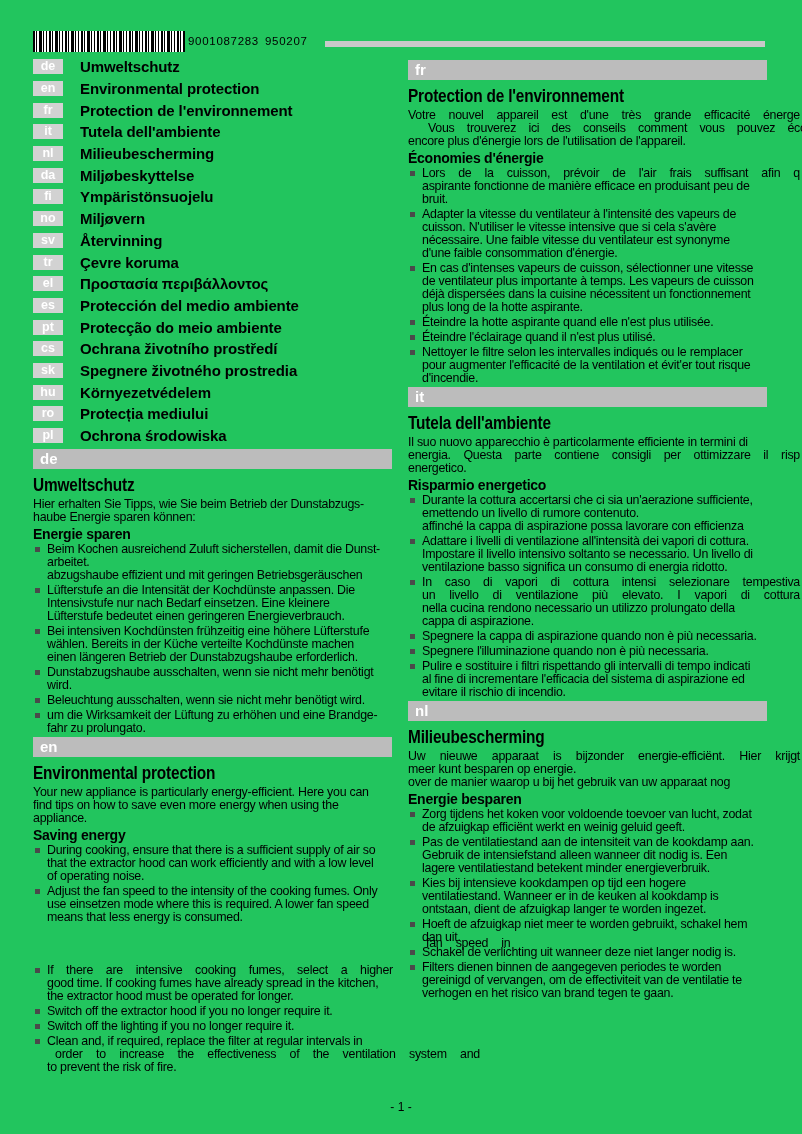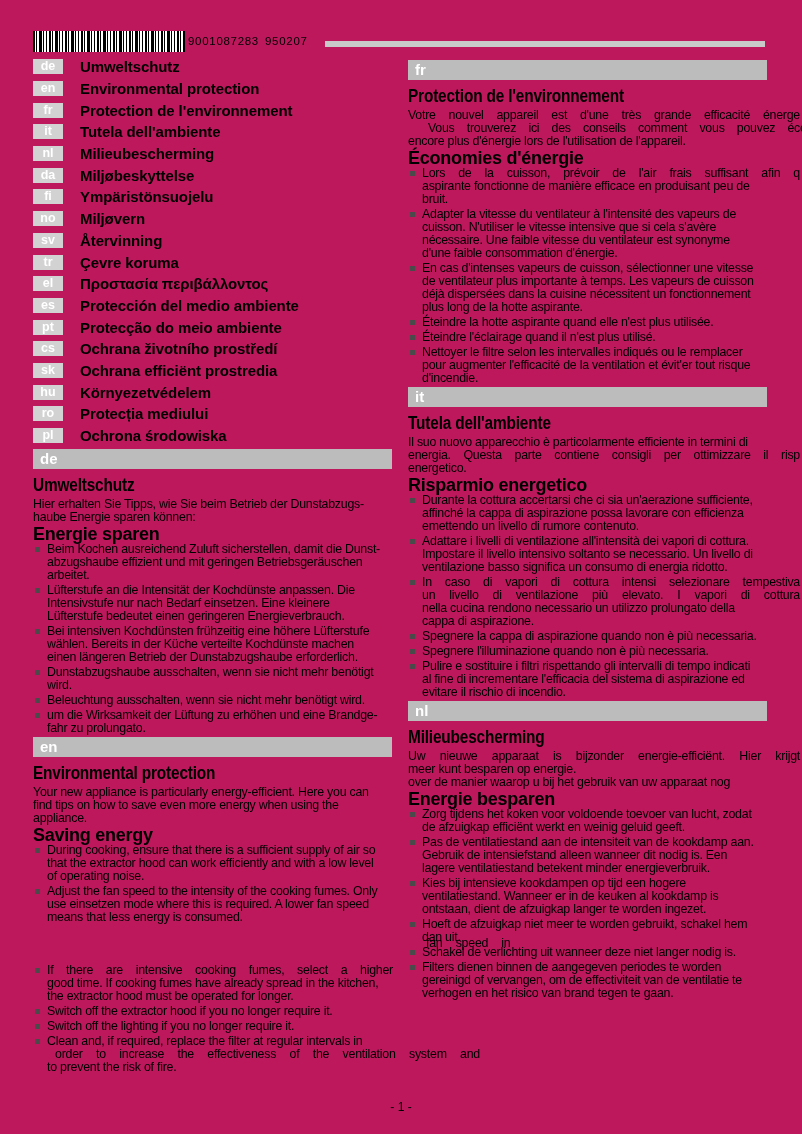--- a/index.html
+++ b/index.html
@@ -1,16 +1,16 @@
 <!DOCTYPE html>
 <html><head>
 <meta charset="utf-8">
 <style>
   html,body{margin:0;padding:0;background:#fff;}
-  .page{position:relative;width:802px;height:1134px;background:#be185d;overflow:hidden;
+  .page{position:relative;width:802px;height:1134px;background:#22c55e;overflow:hidden;
         font-family:"Liberation Sans","DejaVu Sans",sans-serif;color:#000;}
   
   .barcode-wrap{position:absolute;left:33px;top:30px;height:24px;}
   .barcode-bars{position:absolute;left:0;top:1px;width:152px;height:21px;
     background:repeating-linear-gradient(90deg,
       #000 0px,#000 2px,#fff 2px,#fff 3px,
       #000 3px,#000 4px,#fff 4px,#fff 6px,
       #000 6px,#000 9px,#fff 9px,#fff 10px,
       #000 10px,#000 11px,#fff 11px,#fff 13px,
       #000 13px,#000 14px,#fff 14px,#fff 16px);}
@@ -27,21 +27,21 @@
   
   .col{position:absolute;}
   .col-left{left:33px;top:449px;width:360px;}
   .col-right{left:408px;top:60px;width:394px;}
   .sec-bar{width:359px;height:20px;line-height:20px;background:#bcbcbc;color:#fff;
            font-size:15px;font-weight:bold;padding-left:7px;box-sizing:border-box;}
   .col .sec-bar + h2, .col h2{margin:7px 0 3px;font-size:17.5px;line-height:19px;font-weight:bold;
       transform:scaleX(0.88);transform-origin:left center;white-space:pre;letter-spacing:-0.2px;}
   h2.mt4{margin-top:4px;}
   .intro{margin:0 0 4px 0;}
-  h3{font-size:18px;line-height:13px;font-weight:bold;margin:0 0 2px 0;letter-spacing:-0.25px;white-space:pre;}
+  h3{font-size:14px;line-height:13px;font-weight:bold;margin:0 0 2px 0;letter-spacing:-0.25px;white-space:pre;}
   .ln{font-size:12.4px;line-height:13px;letter-spacing:-0.25px;white-space:pre;}
   .ln.jl{white-space:normal;text-align:justify;text-align-last:justify;}
   .bullet{position:relative;padding-left:14px;margin-bottom:2px;}
   .sq{position:absolute;left:2px;top:4px;width:5px;height:5px;background:#4a4a4a;}
   .artifact{position:absolute;left:426px;top:937px;font-size:12.4px;line-height:13px;
             letter-spacing:-0.25px;word-spacing:10px;white-space:pre;}
   .footer{position:absolute;left:0;right:0;top:1100px;text-align:center;font-size:12px;}
 </style>
 </head>
 <body>
@@ -107,21 +107,21 @@
     <div class="lang-row">
         <span class="tag">pt</span>
         <span class="lang-title">Protecção do meio ambiente</span>
       </div>
     <div class="lang-row">
         <span class="tag">cs</span>
         <span class="lang-title">Ochrana životního prostředí</span>
       </div>
     <div class="lang-row">
         <span class="tag">sk</span>
-        <span class="lang-title">Ochrana efficiënt prostredia</span>
+        <span class="lang-title">Spegnere životného prostredia</span>
       </div>
     <div class="lang-row">
         <span class="tag">hu</span>
         <span class="lang-title">Környezetvédelem</span>
       </div>
     <div class="lang-row">
         <span class="tag">ro</span>
         <span class="lang-title">Protecția mediului</span>
       </div>
     <div class="lang-row">
@@ -135,22 +135,22 @@
     <h2>Umweltschutz</h2>
     <div class="intro">
         <div class="ln">Hier erhalten Sie Tipps, wie Sie beim Betrieb der Dunstabzugs-</div>
         <div class="ln">haube Energie sparen können:</div>
       </div>
     <h3>Energie sparen</h3>
     <div class="bullet">
         <span class="sq"></span>
         <div>
           <div class="ln">Beim Kochen ausreichend Zuluft sicherstellen, damit die Dunst-</div>
+          <div class="ln">arbeitet.</div>
           <div class="ln">abzugshaube effizient und mit geringen Betriebsgeräuschen</div>
-          <div class="ln">arbeitet.</div>
         </div>
       </div>
     <div class="bullet">
         <span class="sq"></span>
         <div>
           <div class="ln">Lüfterstufe an die Intensität der Kochdünste anpassen. Die</div>
           <div class="ln">Intensivstufe nur nach Bedarf einsetzen. Eine kleinere</div>
           <div class="ln">Lüfterstufe bedeutet einen geringeren Energieverbrauch.</div>
         </div>
       </div>
@@ -298,22 +298,22 @@
     <div class="intro">
         <div class="ln">Il suo nuovo apparecchio è particolarmente efficiente in termini di</div>
         <div class="ln jl" style="width: 392px;">energia. Questa parte contiene consigli per ottimizzare il risp</div>
         <div class="ln">energetico.</div>
       </div>
     <h3>Risparmio energetico</h3>
     <div class="bullet">
         <span class="sq"></span>
         <div>
           <div class="ln">Durante la cottura accertarsi che ci sia un'aerazione sufficiente,</div>
+          <div class="ln">emettendo un livello di rumore contenuto.</div>
           <div class="ln">affinché la cappa di aspirazione possa lavorare con efficienza</div>
-          <div class="ln">emettendo un livello di rumore contenuto.</div>
         </div>
       </div>
     <div class="bullet">
         <span class="sq"></span>
         <div>
           <div class="ln">Adattare i livelli di ventilazione all'intensità dei vapori di cottura.</div>
           <div class="ln">Impostare il livello intensivo soltanto se necessario. Un livello di</div>
           <div class="ln">ventilazione basso significa un consumo di energia ridotto.</div>
         </div>
       </div>

